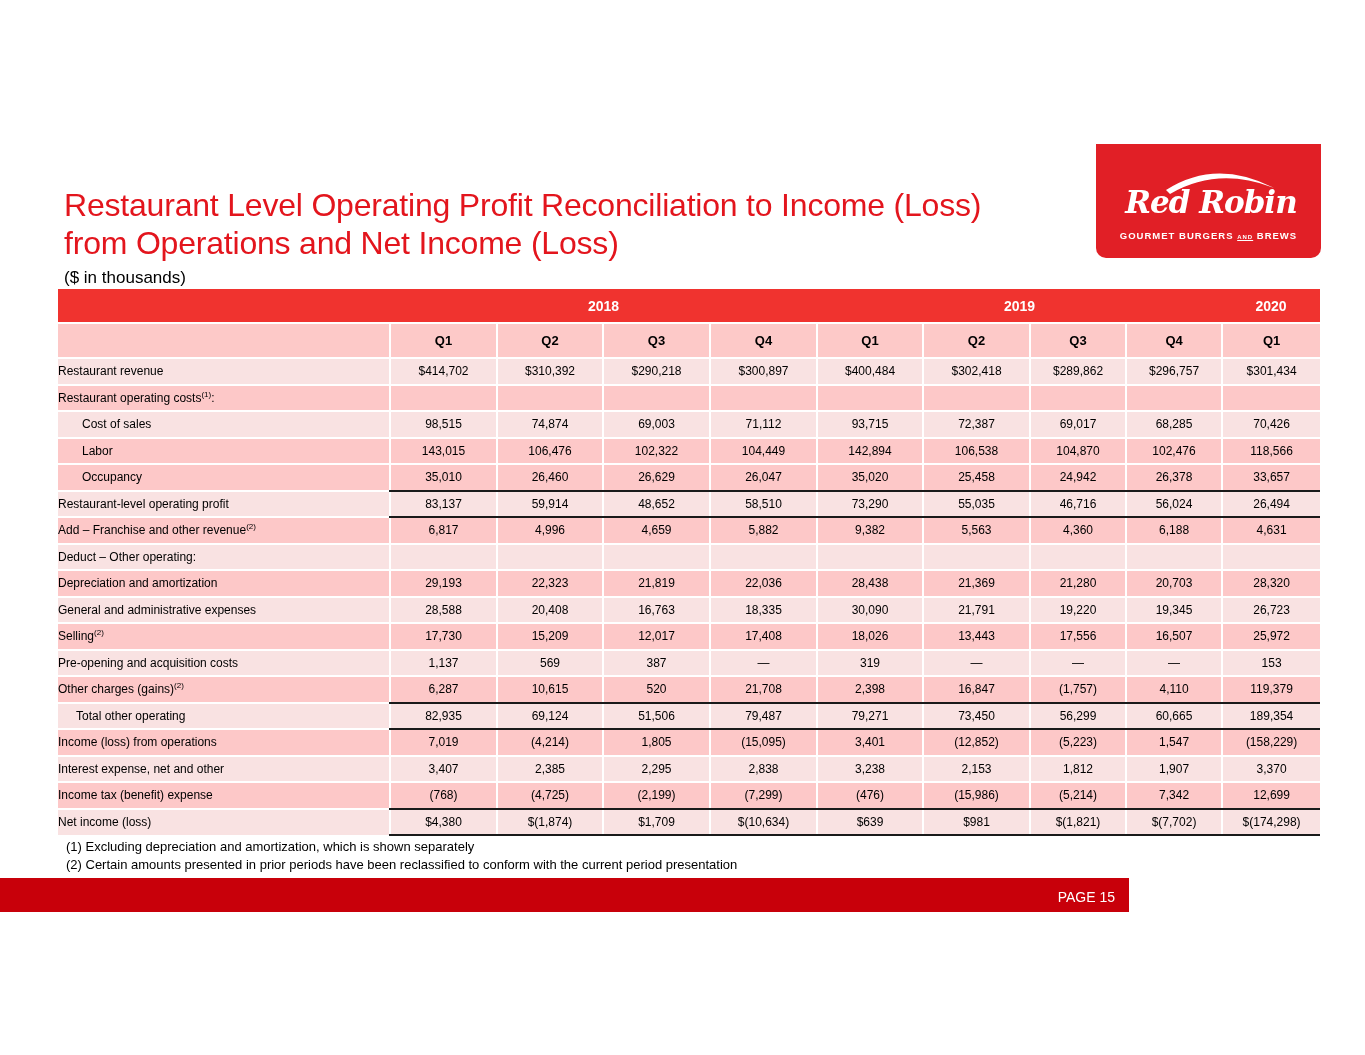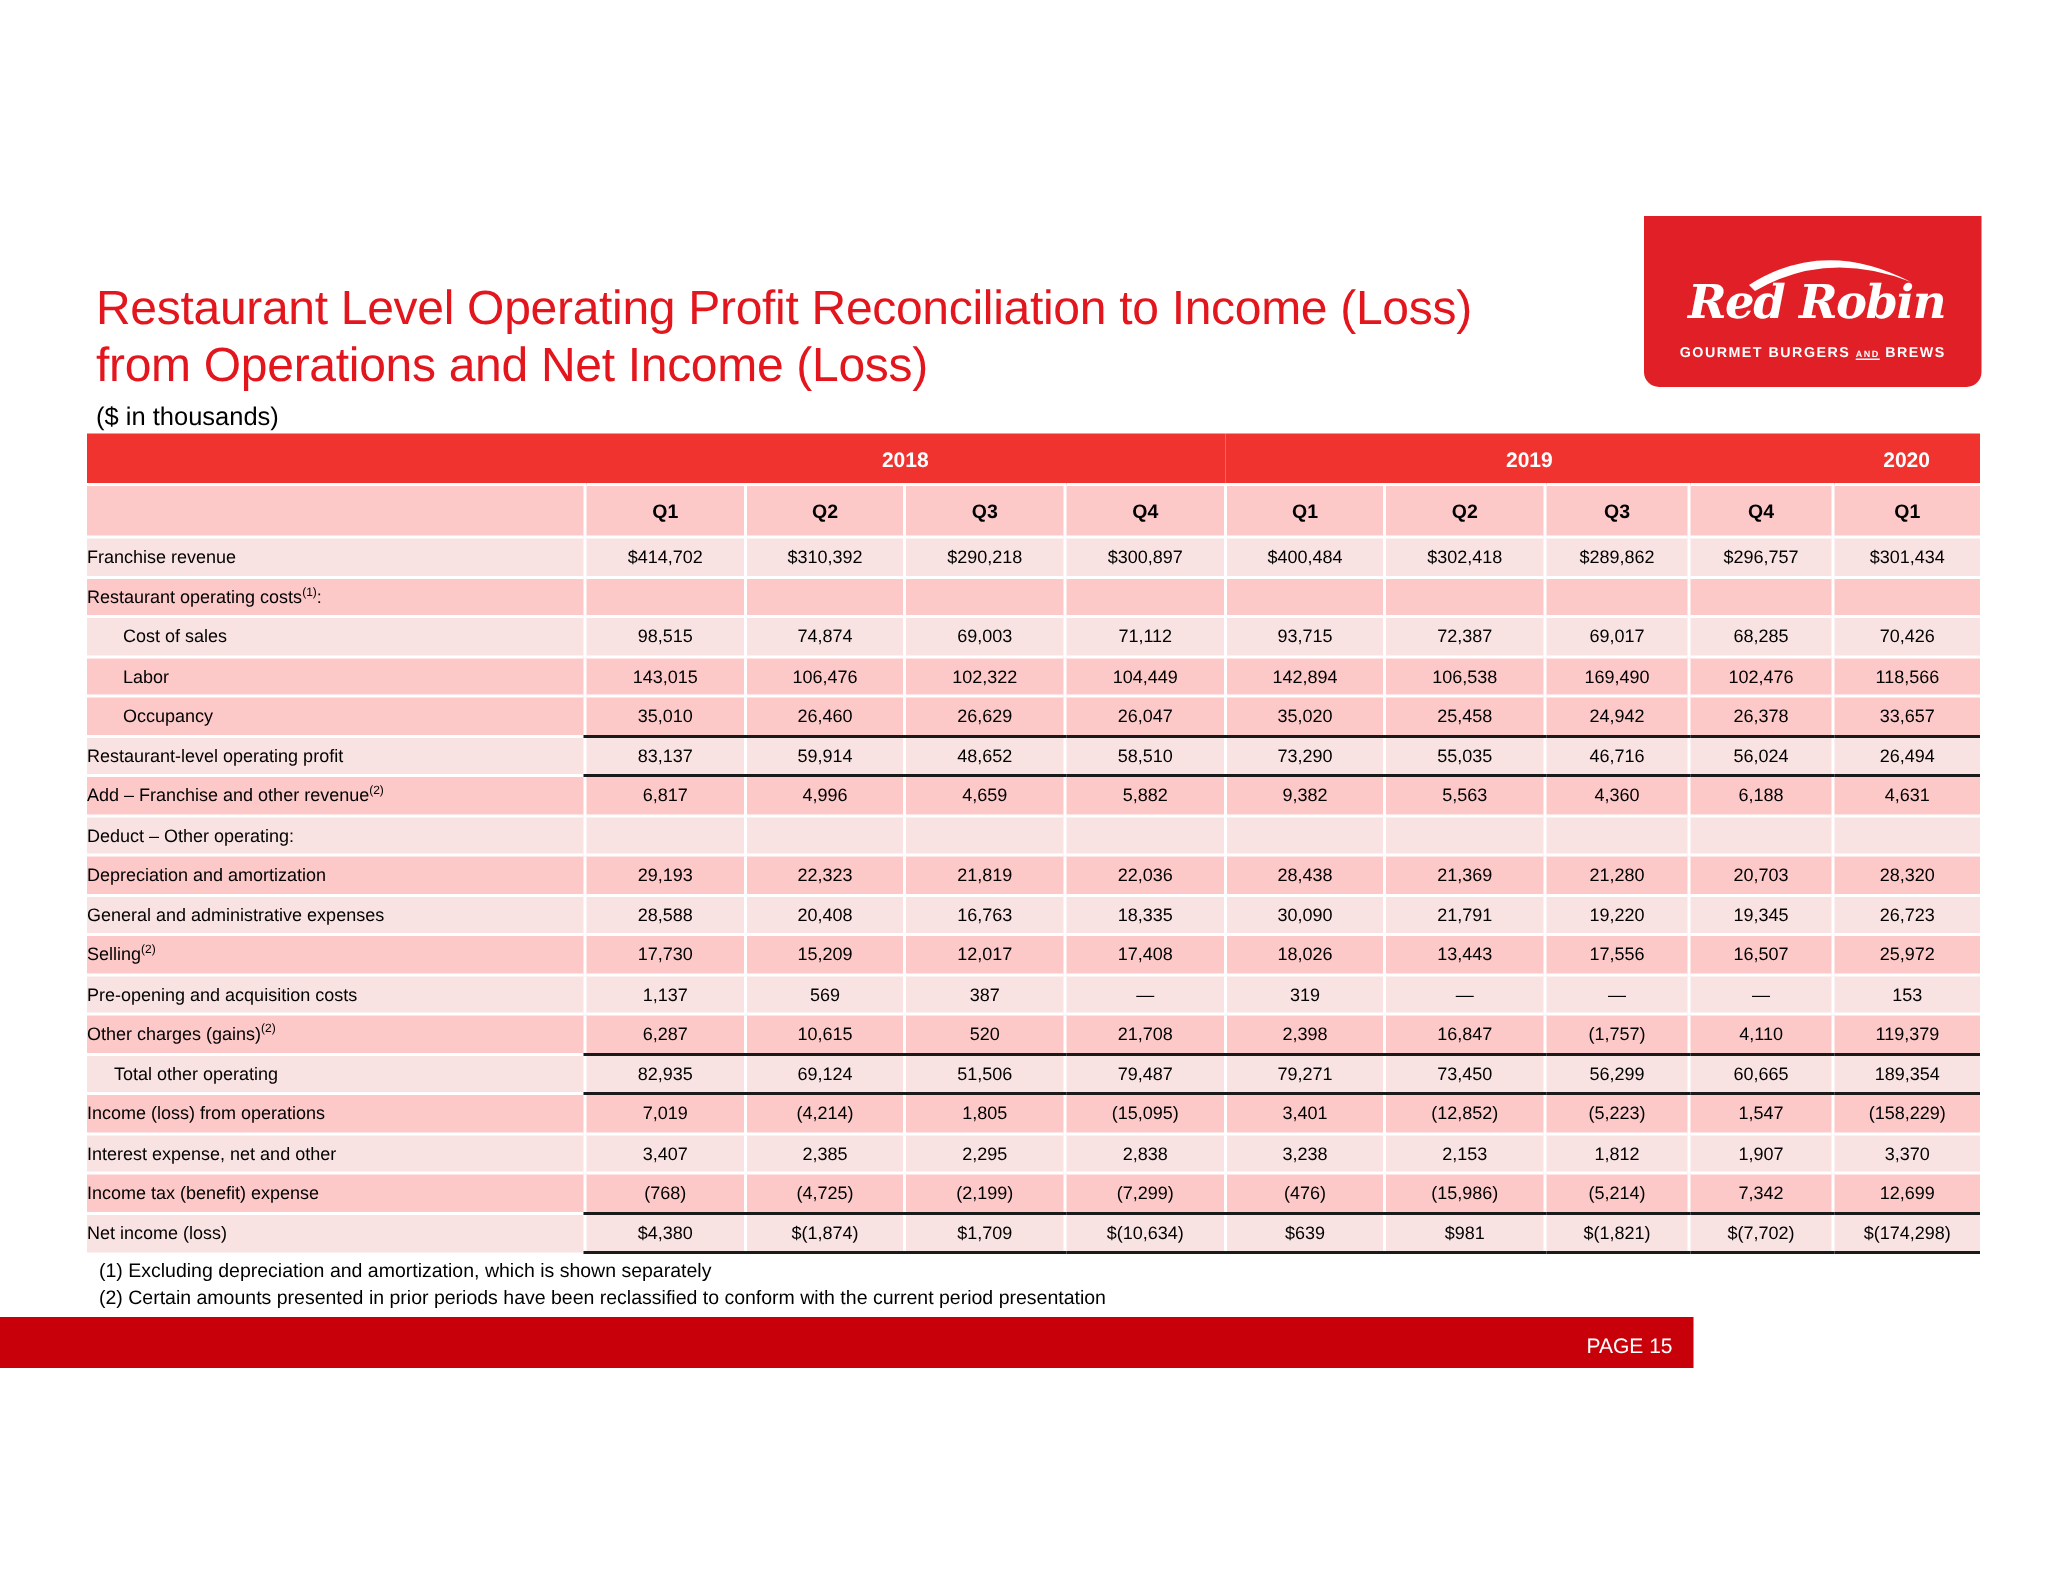--- a/index.html
+++ b/index.html
@@ -81,21 +81,21 @@
       <th>Q4</th>
       <th>Q1</th>
       <th>Q2</th>
       <th>Q3</th>
       <th>Q4</th>
       <th>Q1</th>
     </tr>
   </thead>
   <tbody id="table-body">
       <tr class="r light">
-        <td class="lbl"><span>Franchise revenue</span></td>
+        <td class="lbl"><span>Restaurant revenue</span></td>
         <td class="v">$414,702</td>
         <td class="v">$310,392</td>
         <td class="v">$290,218</td>
         <td class="v">$300,897</td>
         <td class="v">$400,484</td>
         <td class="v">$302,418</td>
         <td class="v">$289,862</td>
         <td class="v">$296,757</td>
         <td class="v">$301,434</td>
       </tr>
@@ -124,21 +124,21 @@
         <td class="v">70,426</td>
       </tr>
       <tr class="r dark">
         <td class="lbl ind"><span>Labor</span></td>
         <td class="v">143,015</td>
         <td class="v">106,476</td>
         <td class="v">102,322</td>
         <td class="v">104,449</td>
         <td class="v">142,894</td>
         <td class="v">106,538</td>
-        <td class="v">169,490</td>
+        <td class="v">104,870</td>
         <td class="v">102,476</td>
         <td class="v">118,566</td>
       </tr>
       <tr class="r dark rule">
         <td class="lbl ind"><span>Occupancy</span></td>
         <td class="v">35,010</td>
         <td class="v">26,460</td>
         <td class="v">26,629</td>
         <td class="v">26,047</td>
         <td class="v">35,020</td>

